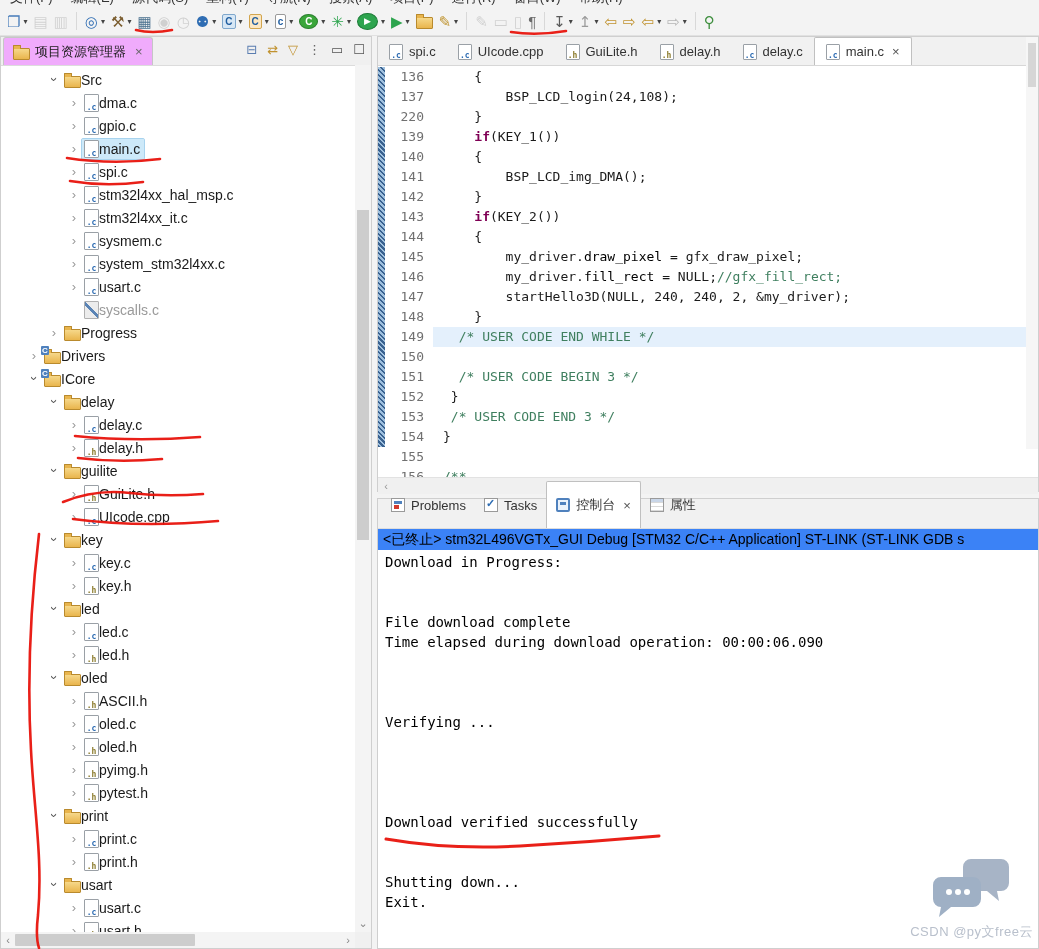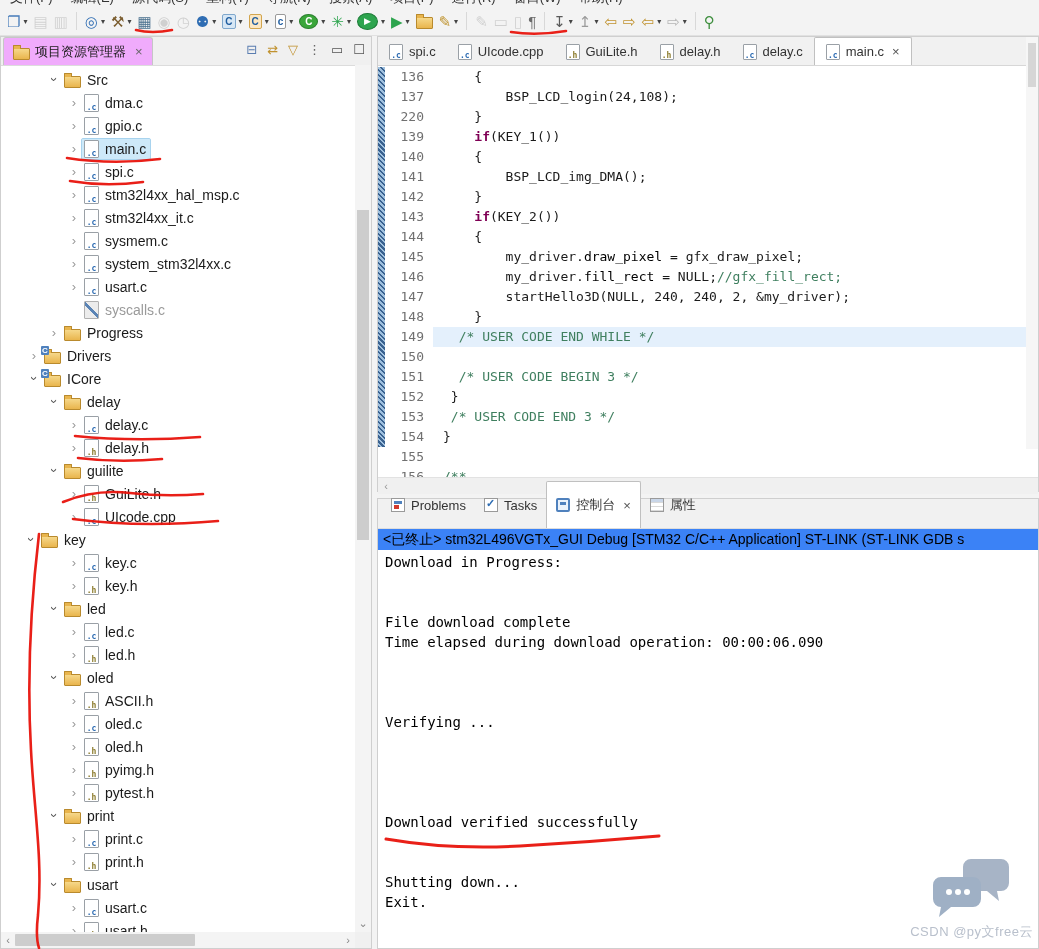--- a/index.html
+++ b/index.html
@@ -37,21 +37,21 @@
   .ptab{display:flex;align-items:center;gap:5px;height:27px;padding:0 9px;font-size:13px;background:#f0abfc;
         border:1px solid #c6c6c6;border-bottom:none;border-radius:3px 3px 0 0;margin-left:2px;}
   .ptab .close{color:#666;font-size:13px;margin-left:4px;}
   .panel-actions{position:absolute;right:6px;top:5px;display:flex;align-items:center;gap:10px;font-size:13px;}
   
   #tree{position:absolute;left:0;top:28px;right:16px;bottom:16px;overflow:hidden;font-size:14px;padding-top:3px;}
   .trow{height:23px;display:flex;align-items:center;white-space:nowrap;}
   .arrow{width:16px;color:#9a9a9a;font-size:13px;flex:none;display:inline-block;text-align:center;}
   .arrow.open{transform:rotate(90deg);color:#555;}
   .arrow.hidden{visibility:hidden;}
-  .itemcell{display:flex;align-items:center;gap:6px;padding:1px 4px 1px 2px;border-radius:1px;}
+  .itemcell{display:flex;align-items:center;padding:1px 4px 1px 2px;border-radius:1px;}
   .itemcell.sel{background:#cde9f9;outline:1px solid #a8d3ee;}
   .fico{width:13px;height:16px;background:#fff;border:1px solid #9aa0a6;border-radius:1px;flex:none;
         display:flex;align-items:flex-end;justify-content:center;font:bold 8px "DejaVu Sans Mono",monospace;}
   .fico span{transform:translateY(1px);}
   .fc{color:#2f6db3;} .fh{color:#8a7a2a;}
   .fico.fx{background:linear-gradient(45deg,transparent 42%,#5b84b5 42%,#5b84b5 58%,transparent 58%),#ececec;border-color:#b0b0b0;}
   .lbl-gray{color:#9a9a9a;}
   
   .vscroll{position:absolute;right:0;top:28px;width:16px;bottom:16px;background:#f4f4f4;}
   .vscroll .thumb{position:absolute;left:2px;right:2px;background:#cdcdcd;}
@@ -408,21 +408,21 @@
         </div>
         <div class="trow" style="padding-left: 65px;">
           <span class="arrow">›</span>
           <span class="itemcell">
             <span class="fico">
               <span class="fc">.c</span>
             </span>
             <span>UIcode.cpp</span>
           </span>
         </div>
-        <div class="trow" style="padding-left: 22px;">
+        <div class="trow" style="padding-left: 45px;">
           <span class="arrow open">›</span>
           <span class="itemcell">
             <span class="folderico"></span>
             <span>key</span>
           </span>
         </div>
         <div class="trow" style="padding-left: 65px;">
           <span class="arrow">›</span>
           <span class="itemcell">
             <span class="fico">

